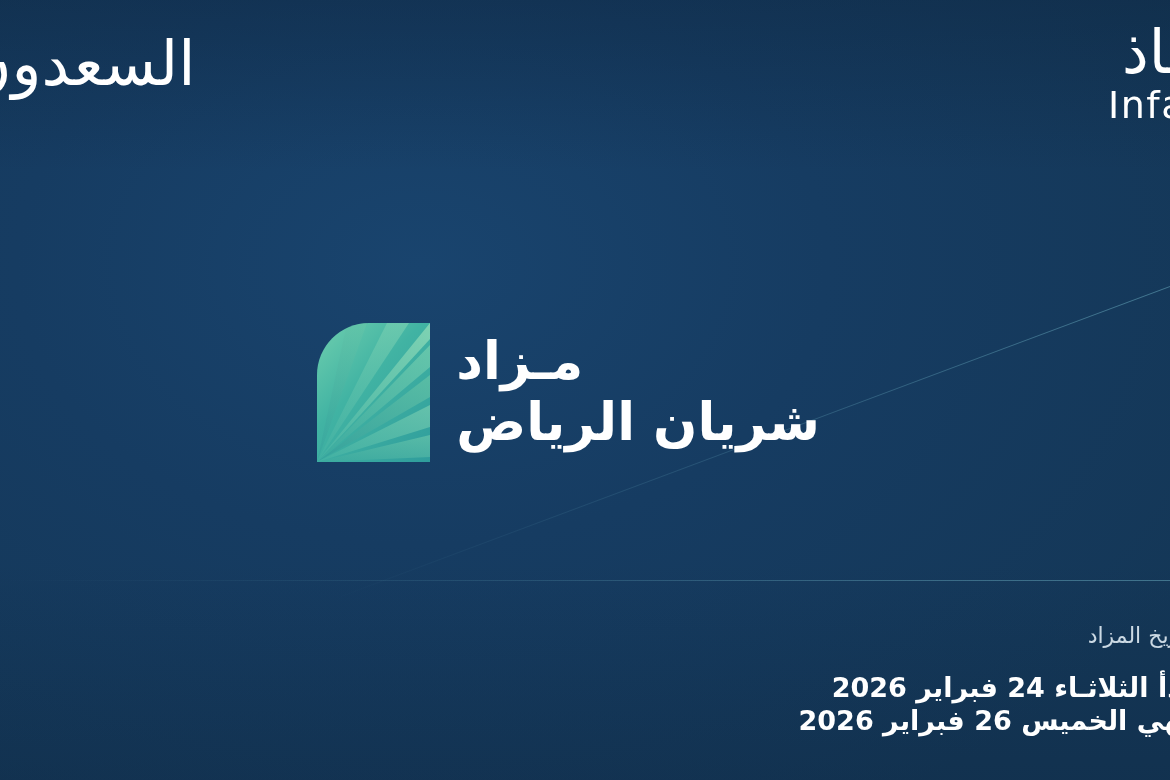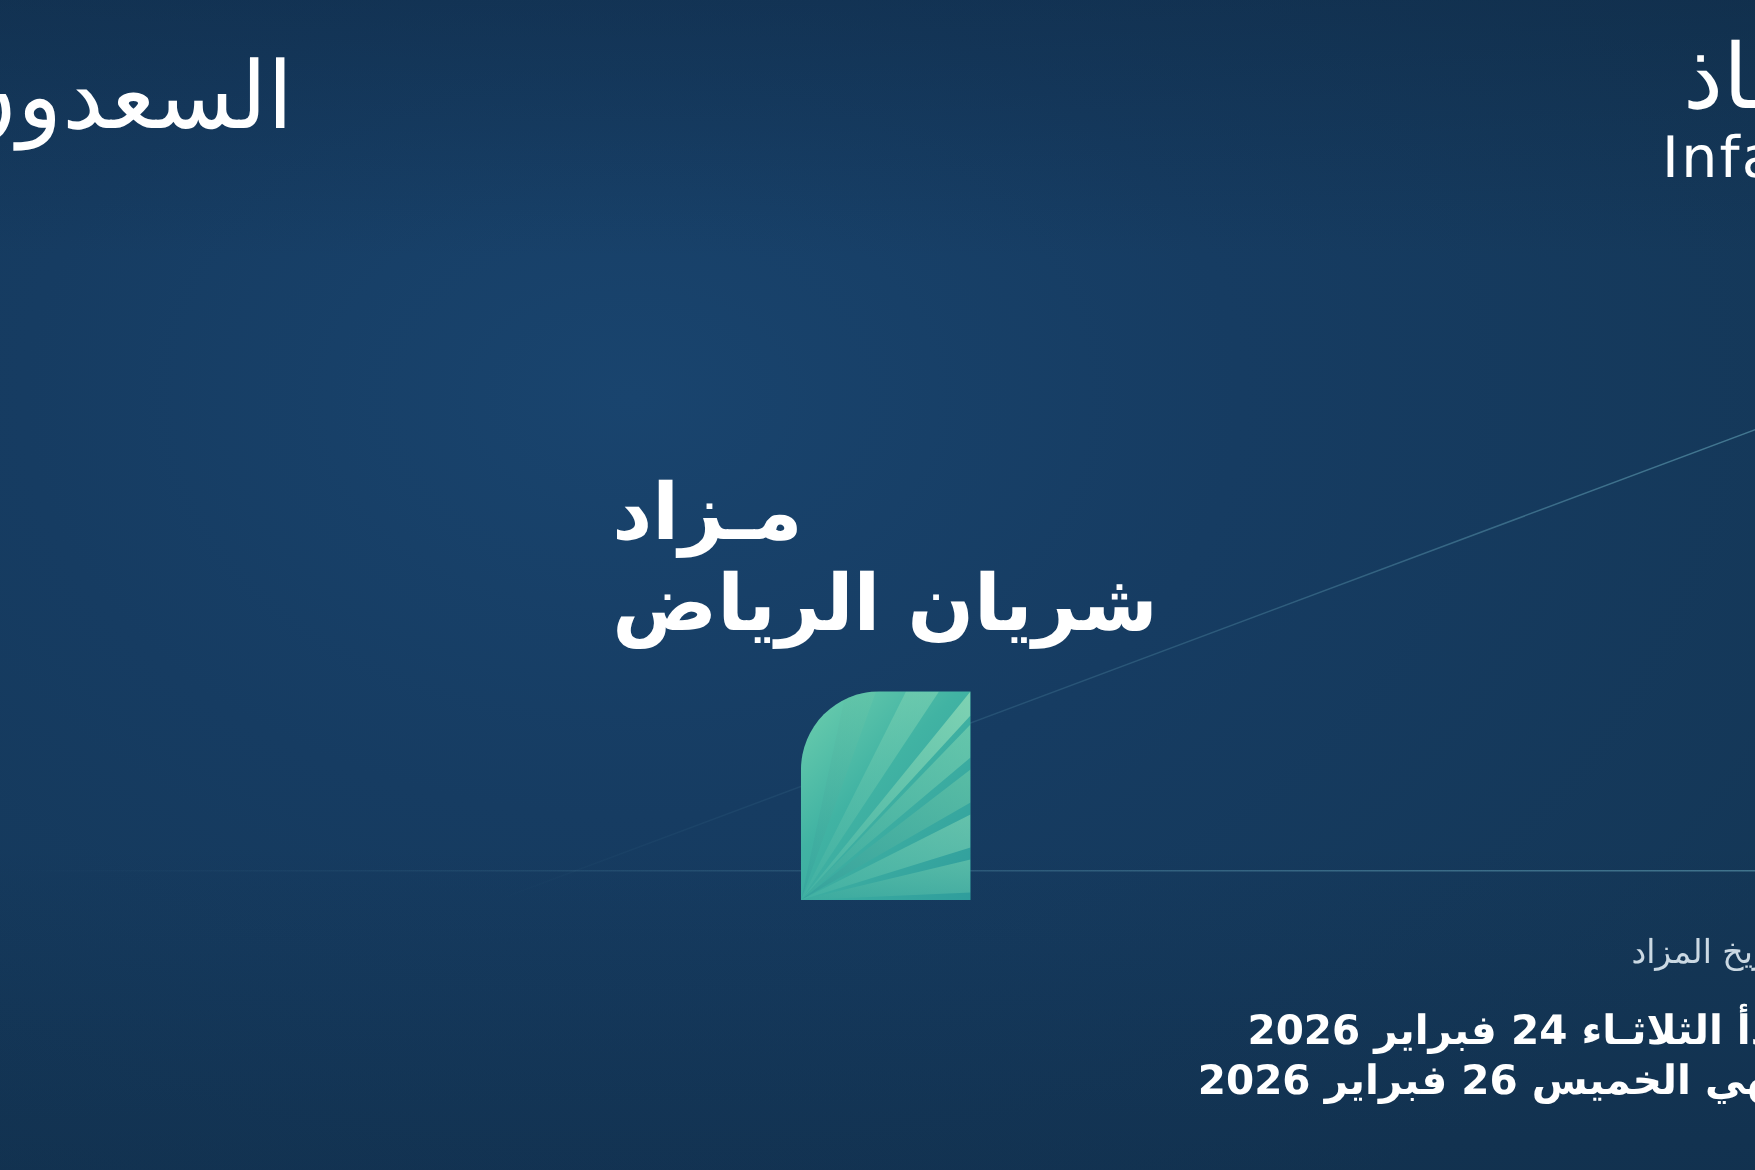--- a/index.html
+++ b/index.html
@@ -103,21 +103,20 @@
   }
 
   
   .center-lockup {
     position: absolute;
     left: 360px;
     top: 312px;
     width: 460px;
     height: 160px;
     display: flex;
-    flex-direction: column;
     align-items: center;
     justify-content: flex-start;
     gap: 26px;
   }
   .headline {
     text-align: left;
     color: #ffffff;
     white-space: nowrap;
     flex: 1 1 auto;
   }

